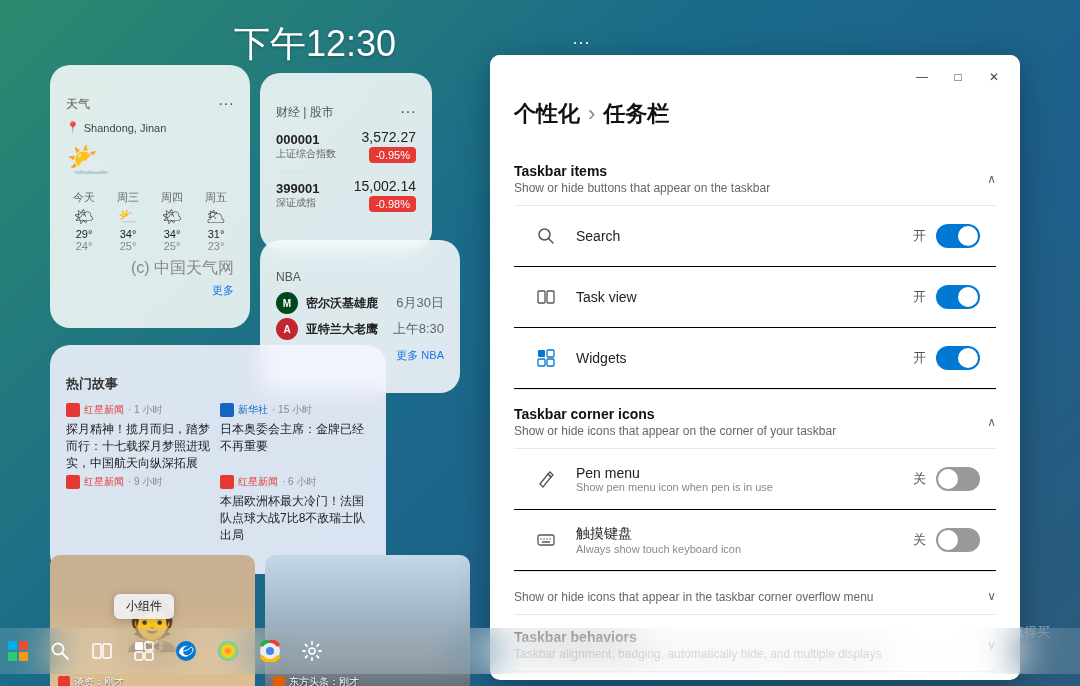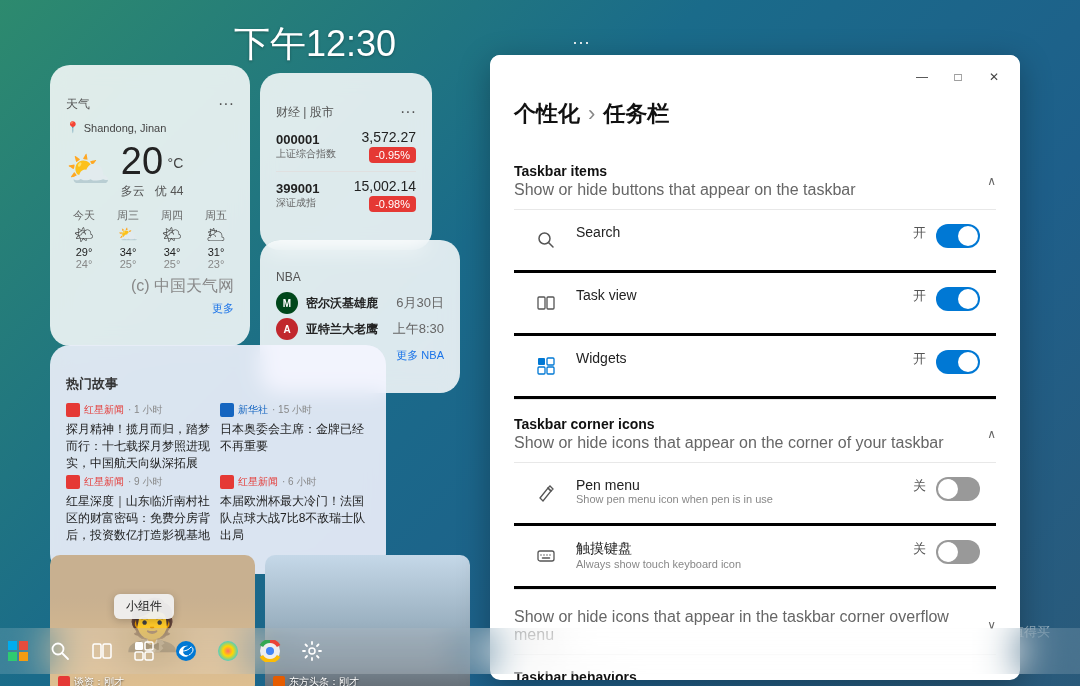--- a/index.html
+++ b/index.html
@@ -319,27 +319,28 @@
     .section-header {
       display: flex;
       justify-content: space-between;
       align-items: center;
       padding: 14px 0 10px;
       border-bottom: 1px solid #e8e8e8;
       cursor: pointer;
     }
     .section-header:first-child { border-top: 1px solid #e8e8e8; }
     .section-title { font-size: 14px; font-weight: 600; color: #111; }
-    .section-desc { font-size: 16px; color: #666; margin-top: 2px; }
+    .section-desc { font-size: 12px; color: #666; margin-top: 2px; }
     .chevron { font-size: 12px; color: #666; }
 
     .toggle-row {
       display: flex;
+      align-items: center;
       padding: 14px 16px;
-      border-bottom: 3px solid #000000;
+      border-bottom: 1px solid #000000;
     }
     .toggle-icon {
       width: 32px;
       height: 32px;
       display: flex;
       align-items: center;
       justify-content: center;
       margin-right: 14px;
       flex-shrink: 0;
     }
@@ -457,29 +458,20 @@
       <div class="card-header">
         <span>天气</span>
         <span class="more-btn">···</span>
       </div>
       <div class="weather-location">
         <span>📍</span>
         <span>Shandong, Jinan</span>
       </div>
       <div class="weather-main">
         <span class="weather-icon-big">⛅</span>
-        <div>
-          <span class="weather-temp">20</span>
-          <span class="weather-unit">°C</span>
-          <div class="weather-desc">
-            <span>多云</span>
-            &nbsp;
-            <span>优 44</span>
-          </div>
-        </div>
       </div>
       <div class="weather-forecast">
         <div class="forecast-day">
           <div class="day-name">今天</div>
           <div class="day-icon">🌤</div>
           <div class="day-hi">29°</div>
           <div class="day-lo">24°</div>
         </div>
         <div class="forecast-day">
           <div class="day-name">周三</div>
@@ -567,21 +559,20 @@
             <span class="hot-time">· 15 小时</span>
           </div>
           <div class="hot-title">日本奥委会主席：金牌已经不再重要</div>
         </div>
         <div class="hot-item">
           <div class="hot-source">
             <span class="source-icon"></span>
             <span class="hot-source-name">红星新闻</span>
             <span class="hot-time">· 9 小时</span>
           </div>
-          <div class="hot-title">红星深度｜山东临沂南村社区的财富密码：免费分房背后，投资数亿打造影视基地</div>
         </div>
         <div class="hot-item">
           <div class="hot-source">
             <span class="source-icon"></span>
             <span class="hot-source-name">红星新闻</span>
             <span class="hot-time">· 6 小时</span>
           </div>
           <div class="hot-title">本届欧洲杯最大冷门！法国队点球大战7比8不敌瑞士队出局</div>
         </div>
       </div>

